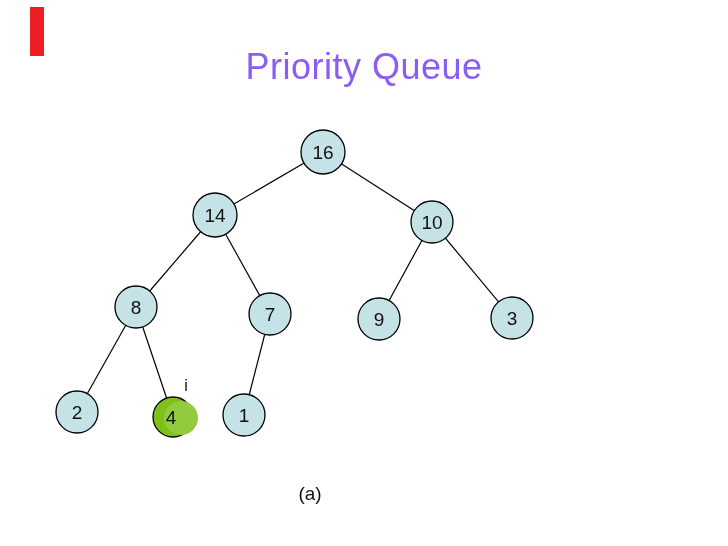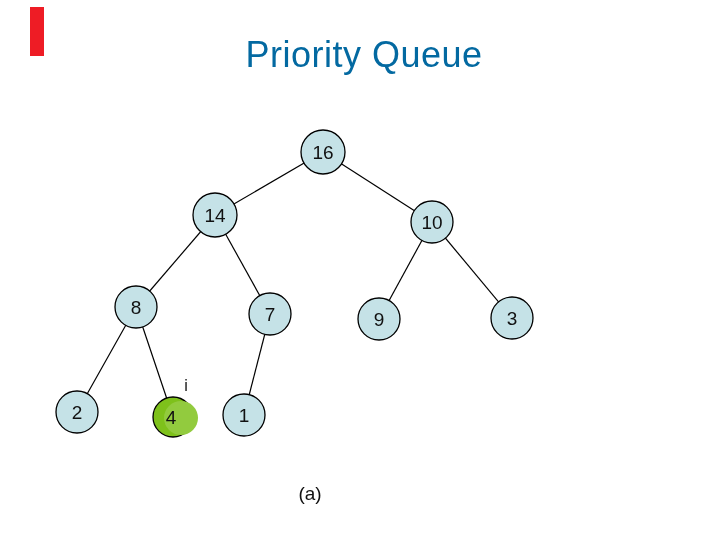--- a/index.html
+++ b/index.html
@@ -4,24 +4,24 @@
 <style>
   html,body{margin:0;padding:0;}
   body{
     width:728px;height:546px;
     background:#ffffff;
     font-family:"Liberation Sans","DejaVu Sans",sans-serif;
     position:relative;overflow:hidden;
   }
   .slide{position:absolute;left:0;top:0;width:728px;height:546px;}
   .title{
-    position:absolute;left:0;top:34px;width:728px;
+    position:absolute;left:0;top:46px;width:728px;
     text-align:center;
     font-size:36px;font-weight:400;
-    color:#0369a1;
+    color:#8b5cf6;
     letter-spacing:0.5px;
   }
   .caption{
     position:absolute;left:248px;top:483px;width:124px;
     text-align:center;
     font-size:19px;color:#111111;
   }
   svg.tree{position:absolute;left:0;top:0;}
   svg .edge{stroke:#000000;stroke-width:1.2;}
   svg circle.node{stroke:#000000;stroke-width:1.3;}

